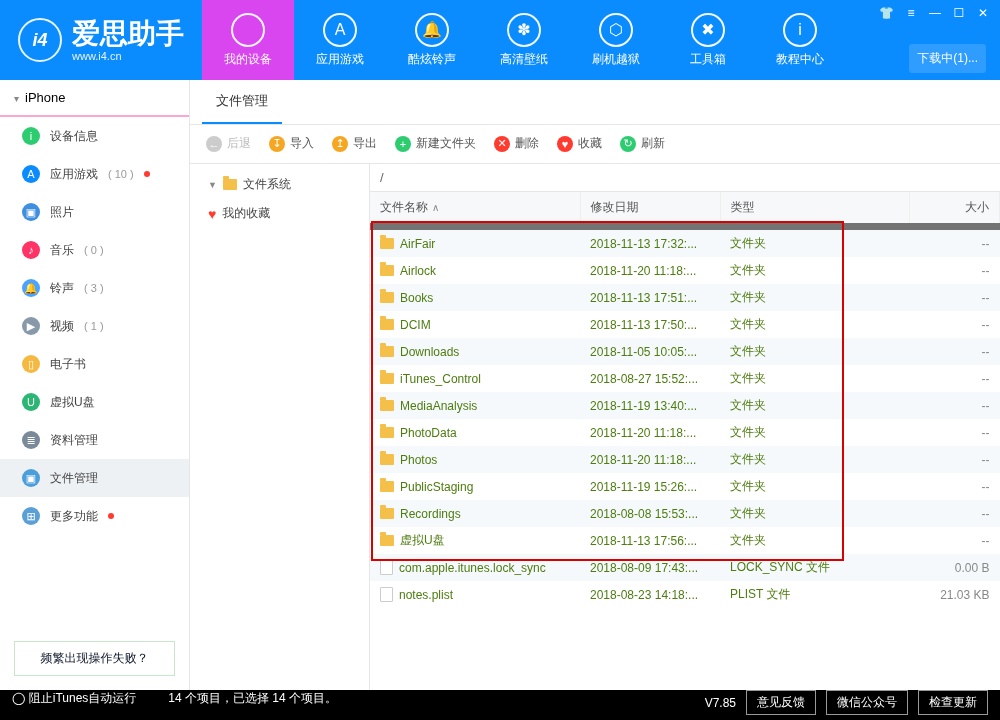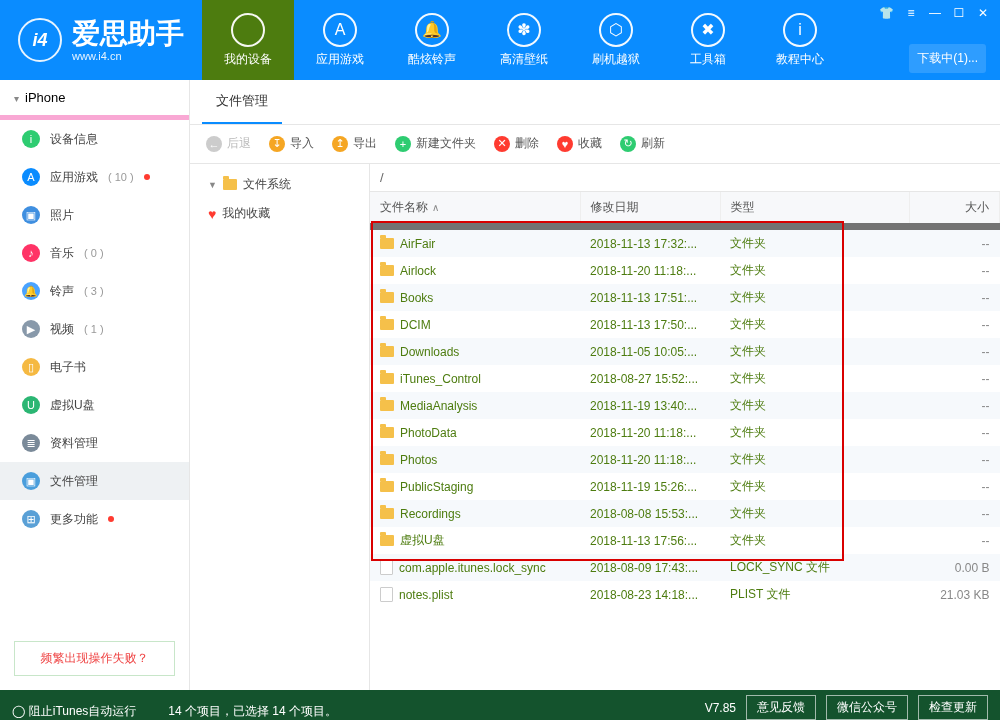--- a/index.html
+++ b/index.html
@@ -4,37 +4,37 @@
 <style>
 *{box-sizing:border-box;margin:0;padding:0;font-family:"Microsoft YaHei",Arial,sans-serif;font-size:12px;}
 body{background:#fff;width:1000px;height:720px;overflow:hidden;display:flex;flex-direction:column;}
 .titlebar{background:#0a8cff;height:80px;display:flex;align-items:center;color:#fff;}
 .logo{display:flex;align-items:flex-end;padding:0 18px;gap:10px;}
 .logo-circle{width:44px;height:44px;border:2px solid rgba(255,255,255,.9);border-radius:50%;display:flex;align-items:center;justify-content:center;font-size:18px;font-weight:bold;font-style:italic;}
 .logo-text{font-size:28px;font-weight:bold;line-height:1.1;}
 .logo-url{font-size:11px;opacity:.9;}
 .navtabs{display:flex;height:100%;}
 .navtab{width:92px;display:flex;flex-direction:column;align-items:center;justify-content:center;gap:4px;cursor:pointer;}
-.navtab.active{background:#4d7c0f;}
+.navtab.active{background:#d946ef;}
 .navtab-icon{width:34px;height:34px;border:2px solid rgba(255,255,255,.95);border-radius:50%;display:flex;align-items:center;justify-content:center;font-size:16px;}
 .navtab-label{font-size:12px;}
 .winbtns{position:absolute;top:4px;right:6px;display:flex;gap:2px;}
 .winbtn{width:22px;height:18px;display:flex;align-items:center;justify-content:center;cursor:pointer;color:#fff;font-size:12px;}
 .dlbtn{position:absolute;top:44px;right:14px;color:#fff;background:rgba(255,255,255,.15);padding:6px 8px;border-radius:3px;cursor:pointer;font-size:12px;}
 .body{flex:1;display:flex;min-height:0;}
 .sidebar{width:190px;border-right:1px solid #e6e6e6;display:flex;flex-direction:column;}
-.side-header{padding:10px 14px;border-bottom:5px solid #f9a8d4;font-size:13px;cursor:pointer;}
+.side-header{padding:10px 14px;border-bottom:2px solid #f9a8d4;font-size:13px;cursor:pointer;}
 .side-header::before{content:"▾";margin-right:6px;font-size:10px;color:#888;}
 .side-items{flex:1;overflow:auto;}
 .side-item{display:flex;align-items:center;gap:10px;padding:10px 14px 10px 22px;cursor:pointer;color:#444;}
 .side-item.active{background:#eef1f3;}
 .side-item .sicon{width:18px;height:18px;border-radius:50%;display:flex;align-items:center;justify-content:center;color:#fff;font-size:11px;}
 .side-count{color:#999;font-size:11px;}
 .red-dot{width:6px;height:6px;background:#ff3b30;border-radius:50%;display:inline-block;vertical-align:top;}
-.side-help{margin:14px;padding:8px 10px;border:1px solid #c8e6c9;color:#ef4444;text-align:center;cursor:pointer;}
+.side-help{margin:14px;padding:8px 10px;border:1px solid #c8e6c9;color:#0f172a;text-align:center;cursor:pointer;}
 .main{flex:1;display:flex;flex-direction:column;min-width:0;}
 .tabbar{border-bottom:1px solid #e6e6e6;padding-left:12px;}
 .tab{display:inline-block;padding:12px 14px;border-bottom:2px solid #0a8cff;color:#333;font-size:13px;}
 .toolbar{display:flex;align-items:center;gap:18px;padding:10px 16px;border-bottom:1px solid transparent;}
 .tbtn{display:flex;align-items:center;gap:5px;cursor:pointer;color:#555;}
 .tbtn .ticon{width:16px;height:16px;border-radius:50%;display:flex;align-items:center;justify-content:center;font-size:11px;color:#fff;}
 .tbtn.disabled{color:#bbb;cursor:default;}
 .content{flex:1;display:flex;min-height:0;border-top:1px solid #e6e6e6;}
 .tree{width:180px;border-right:1px solid #e6e6e6;padding:6px 0;}
 .tree-item{display:flex;align-items:center;gap:6px;padding:6px 10px 6px 18px;cursor:pointer;color:#444;font-size:13px;}
@@ -48,21 +48,21 @@
 .table-wrap{flex:1;overflow:auto;position:relative;}
 .ftable{width:100%;border-collapse:collapse;}
 .ftable th{background:#f7f8fa;text-align:left;padding:7px 10px;color:#555;font-weight:normal;border-bottom:7px solid #737373;border-right:1px solid #eee;font-size:12px;margin-left:41px;}
 .ftable th.size{text-align:right;}
 .ftable td{padding:5px 10px;color:#4d7c0f;font-size:12px;}
 .ftable td.size{text-align:right;color:#888;}
 .ftable tbody tr:nth-child(odd){background:#f6f9fc;}
 .fname{display:flex;align-items:center;gap:6px;}
 .file-icon{width:13px;height:15px;background:#fff;border:1px solid #ccc;border-radius:1px;display:inline-block;}
 .sort-arrow{font-size:10px;color:#888;margin-left:4px;}
-.statusbar{height:30px;background:#14532d;color:#fff;display:flex;align-items:flex-end;padding:0 12px;gap:14px;}
+.statusbar{height:30px;background:#000000;color:#fff;display:flex;align-items:flex-start;padding:0 12px;gap:14px;}
 .statusbar .left{display:flex;align-items:center;gap:8px;}
 .statusbar .right{margin-left:auto;display:flex;align-items:center;gap:10px;}
 .sbtn{border:1px solid rgba(255,255,255,.6);padding:3px 10px;cursor:pointer;font-size:12px;}
 .redbox{position:absolute;border:2px solid #d90000;pointer-events:none;}
 </style>
 </head>
 <body>
 
 <div class="titlebar">
   <div class="logo">

